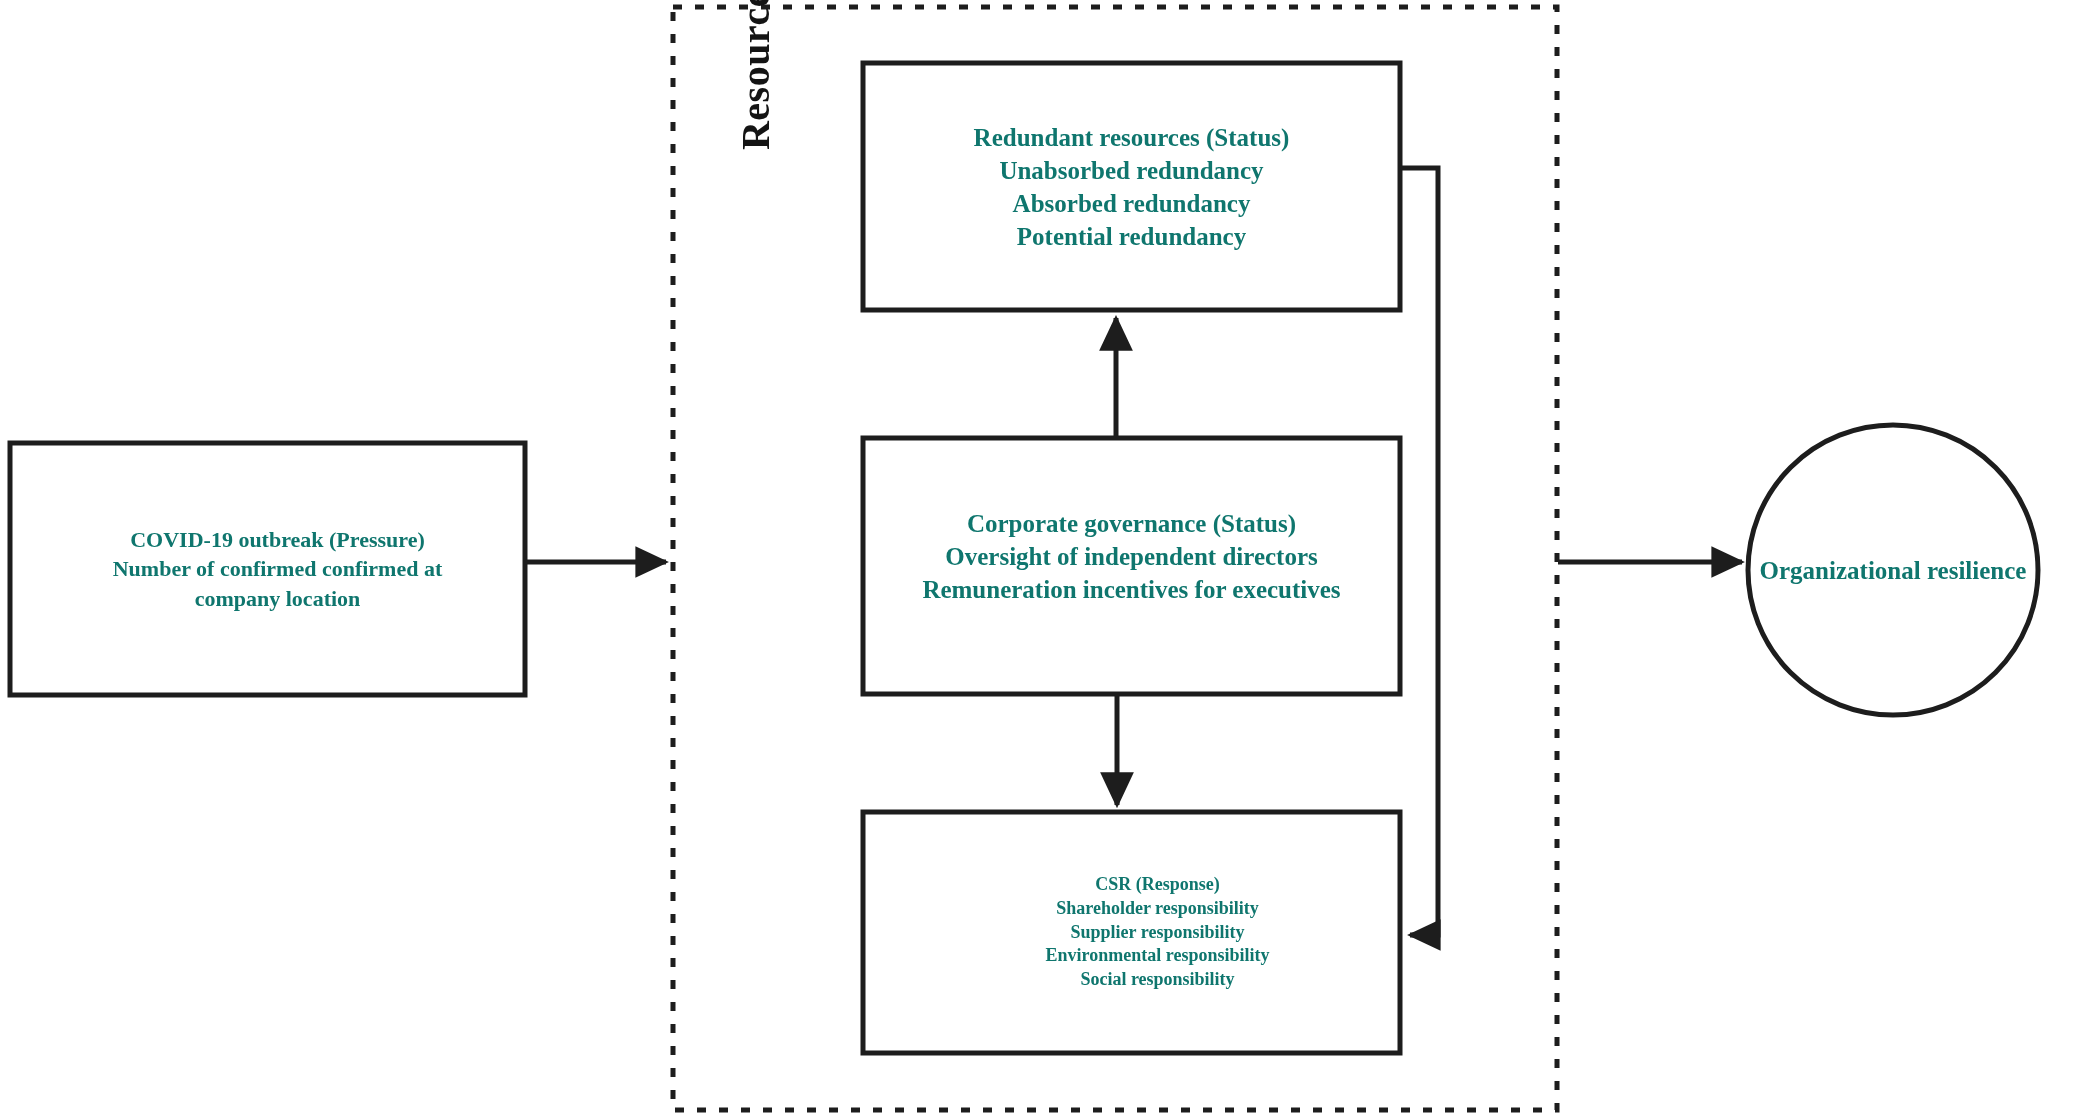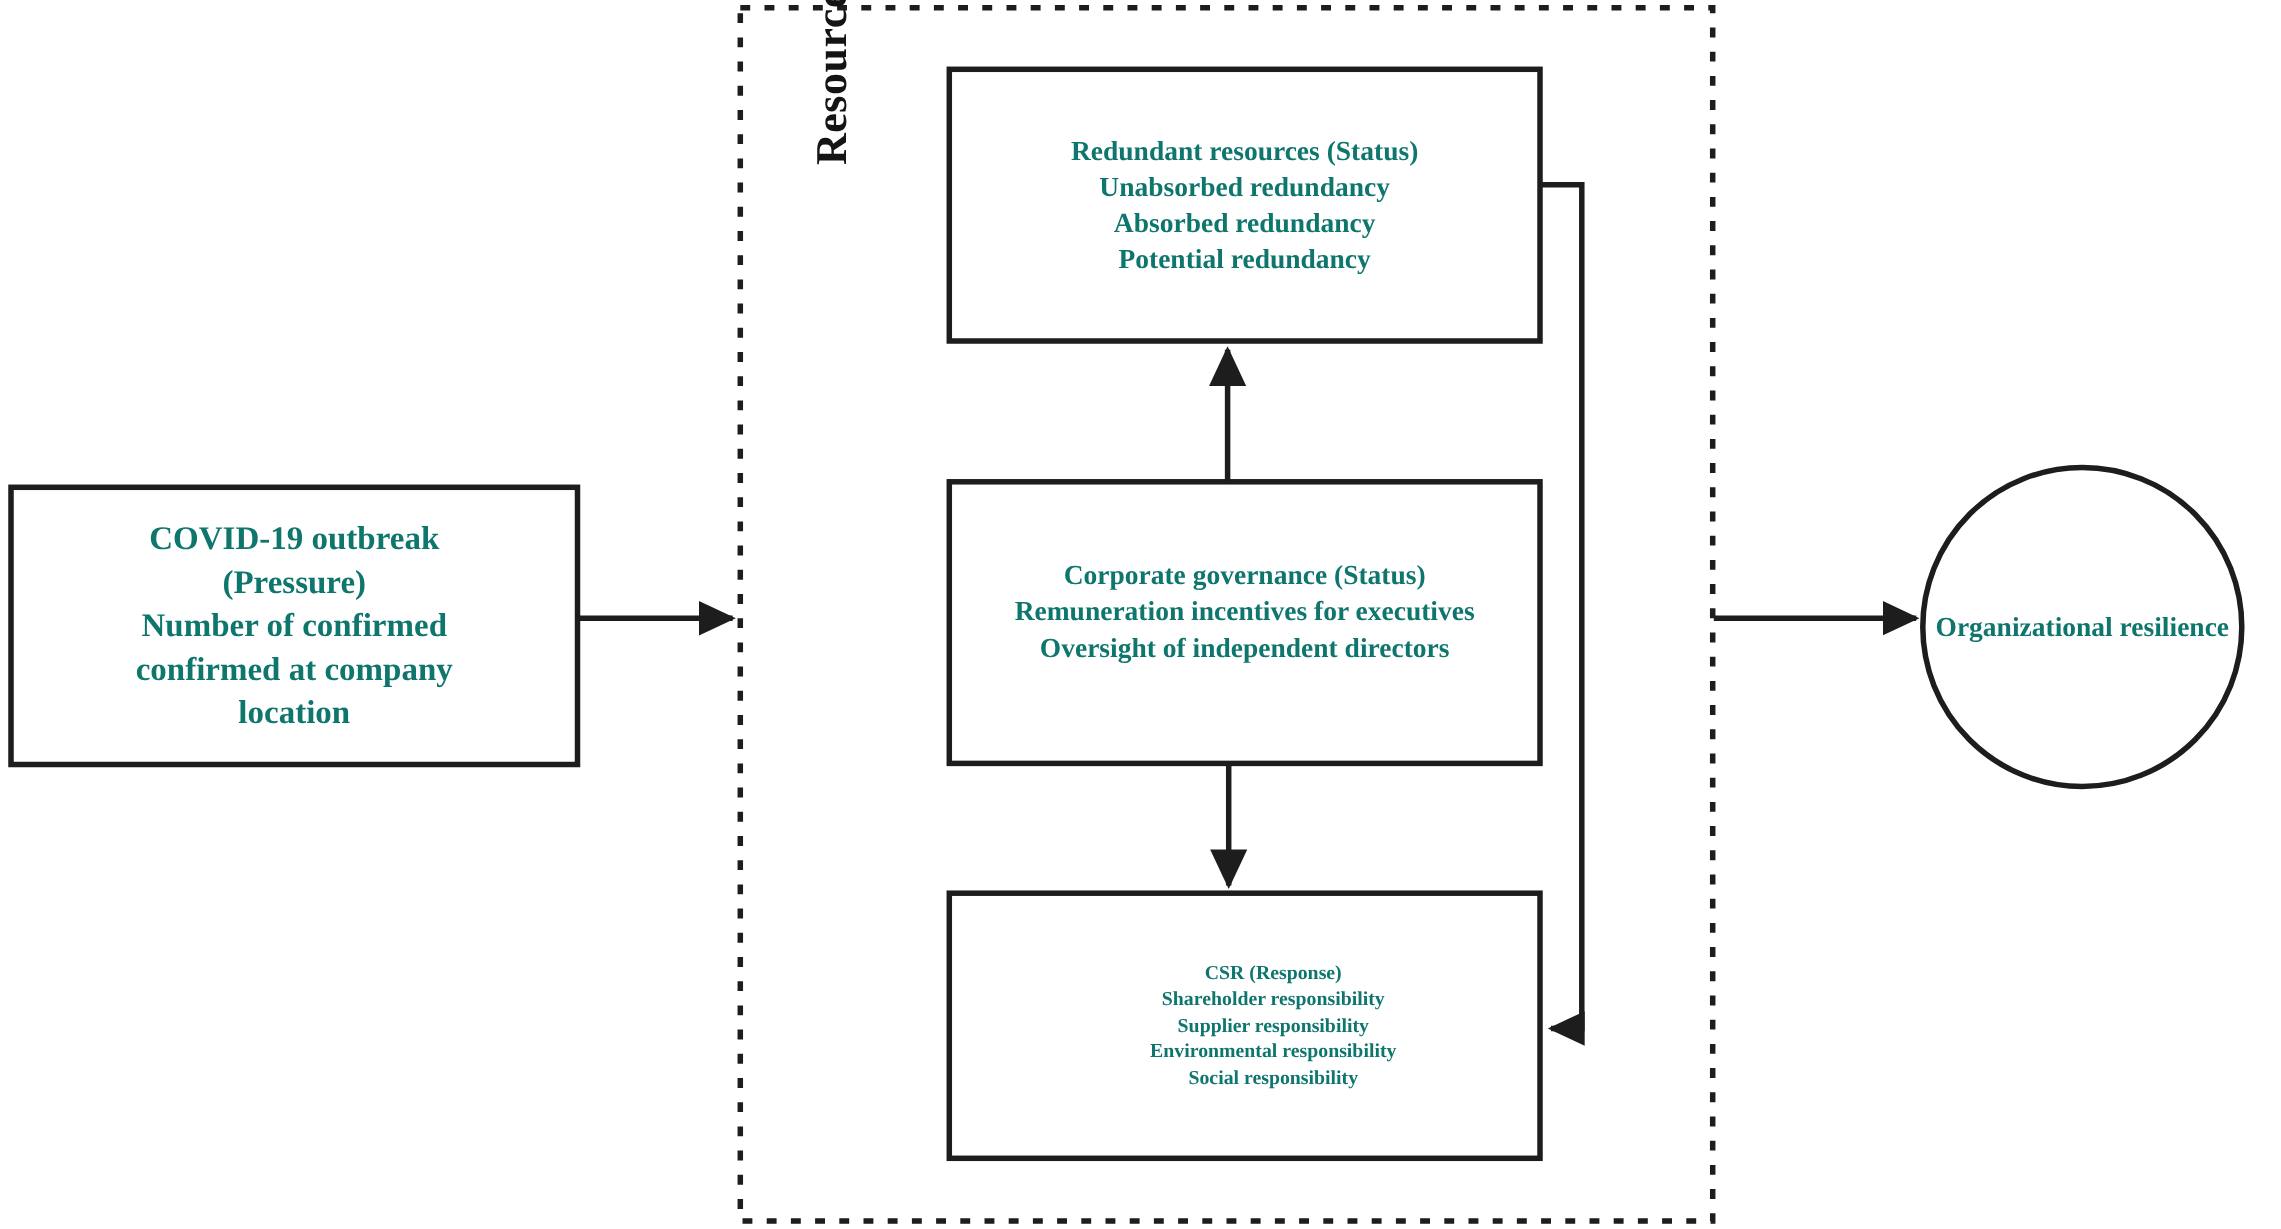--- a/index.html
+++ b/index.html
@@ -35,25 +35,25 @@
     color: #0f766e;
     line-height: 1.32;
     pointer-events: none;
   }
   .node-text .line {
     display: block;
     white-space: nowrap;
   }
   
   #pressure-box-text {
-    left: 10px;
+    left: 20px;
     top: 443px;
     width: 515px;
     height: 252px;
-    font-size: 30px;
+    font-size: 22px;
   }
   #pressure-box-text .line {
     white-space: normal;
     max-width: 390px;
   }
   
   #redundant-box-text {
     left: 863px;
     top: 63px;
     width: 537px;
@@ -155,22 +155,22 @@
 
   <div class="node-text" id="redundant-box-text">
     <span class="line">Redundant resources (Status)</span>
     <span class="line">Unabsorbed redundancy</span>
     <span class="line">Absorbed redundancy</span>
     <span class="line">Potential redundancy</span>
   </div>
 
   <div class="node-text" id="governance-box-text">
     <span class="line">Corporate governance (Status)</span>
+    <span class="line">Oversight of independent directors</span>
     <span class="line">Remuneration incentives for executives</span>
-    <span class="line">Oversight of independent directors</span>
   </div>
 
   <div class="node-text" id="csr-box-text">
     <span class="line">CSR (Response)</span>
     <span class="line">Shareholder responsibility</span>
     <span class="line">Supplier responsibility</span>
     <span class="line">Environmental responsibility</span>
     <span class="line">Social responsibility</span>
   </div>
 

